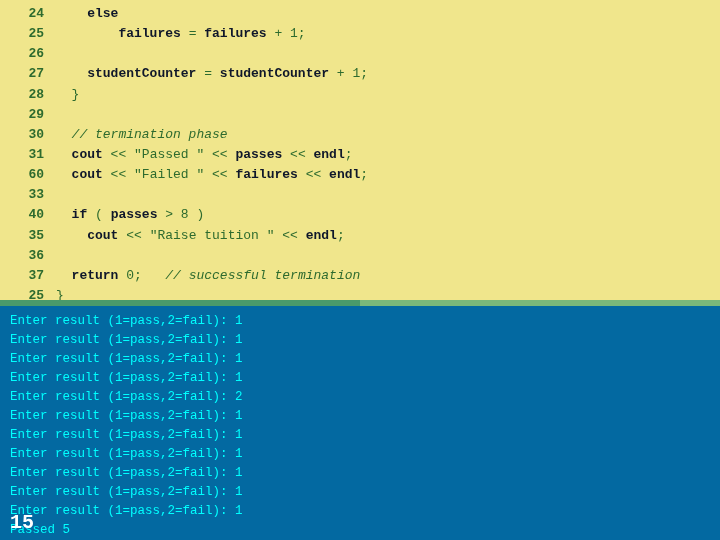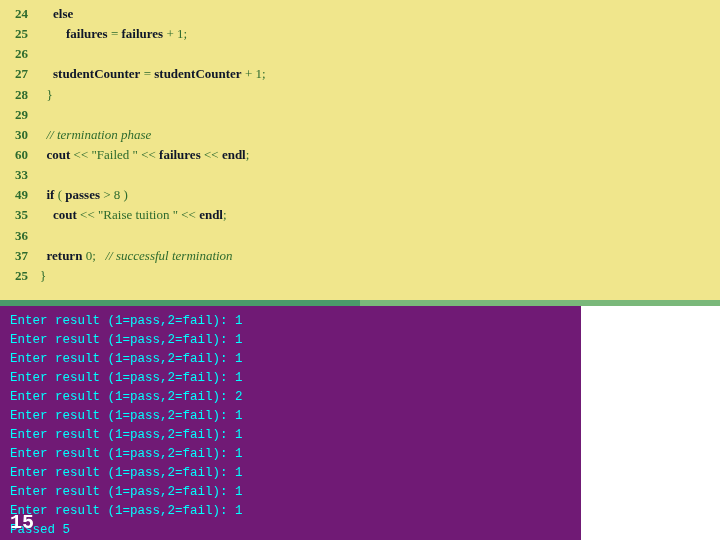--- a/index.html
+++ b/index.html
@@ -8,23 +8,22 @@
       height: 540px;
       overflow: hidden;
       font-family: 'Courier New', Courier, monospace;
       font-size: 13px;
     }
 
     #code-area {
       background-color: #f0e68c;
       width: 720px;
       height: 300px;
-      padding: 4px 0;
+      padding: 4px 16px;
       overflow: hidden;
-      font-family: Liberation Serif, serif;
     }
 
     .code-line {
       display: flex;
       align-items: baseline;
       line-height: 1.55;
       padding: 0 8px;
     }
 
     .line-num {
@@ -46,22 +45,22 @@
     .str { color: #2e6b2e; }
     .num { color: #2e6b2e; }
 
     #divider {
       width: 720px;
       height: 6px;
       background: linear-gradient(to right, #4a9a6a 0%, #4a9a6a 50%, #7ab87a 50%, #7ab87a 100%);
     }
 
     #output-area {
-      background-color: #701a75;
-      width: 581px;
+      background-color: #0369a1;
+      width: 720px;
       height: 234px;
       padding: 6px 10px;
       overflow: hidden;
       position: relative;
     }
 
     .output-line {
       color: #00ffff;
       font-size: 12.5px;
       line-height: 1.52;
@@ -103,29 +102,33 @@
     </div>
     <div class="code-line">
       <span class="line-num">29</span>
       <span class="code-content"> </span>
     </div>
     <div class="code-line">
       <span class="line-num">30</span>
       <span class="code-content"><span class="comment">  // termination phase</span></span>
     </div>
     <div class="code-line">
+      <span class="line-num">31</span>
+      <span class="code-content"><span class="kw">  cout</span><span> &lt;&lt; </span><span class="str">"Passed "</span><span> &lt;&lt; </span><span class="kw">passes</span><span> &lt;&lt; </span><span class="kw">endl</span><span>;</span></span>
+    </div>
+    <div class="code-line">
       <span class="line-num">60</span>
       <span class="code-content"><span class="kw">  cout</span><span> &lt;&lt; </span><span class="str">"Failed "</span><span> &lt;&lt; </span><span class="kw">failures</span><span> &lt;&lt; </span><span class="kw">endl</span><span>;</span></span>
     </div>
     <div class="code-line">
       <span class="line-num">33</span>
       <span class="code-content"> </span>
     </div>
     <div class="code-line">
-      <span class="line-num">49</span>
+      <span class="line-num">40</span>
       <span class="code-content"><span class="kw">  if</span><span> ( </span><span class="kw">passes</span><span> &gt; </span><span class="num">8</span><span> )</span></span>
     </div>
     <div class="code-line">
       <span class="line-num">35</span>
       <span class="code-content"><span class="kw">    cout</span><span> &lt;&lt; </span><span class="str">"Raise tuition "</span><span> &lt;&lt; </span><span class="kw">endl</span><span>;</span></span>
     </div>
     <div class="code-line">
       <span class="line-num">36</span>
       <span class="code-content"> </span>
     </div>

